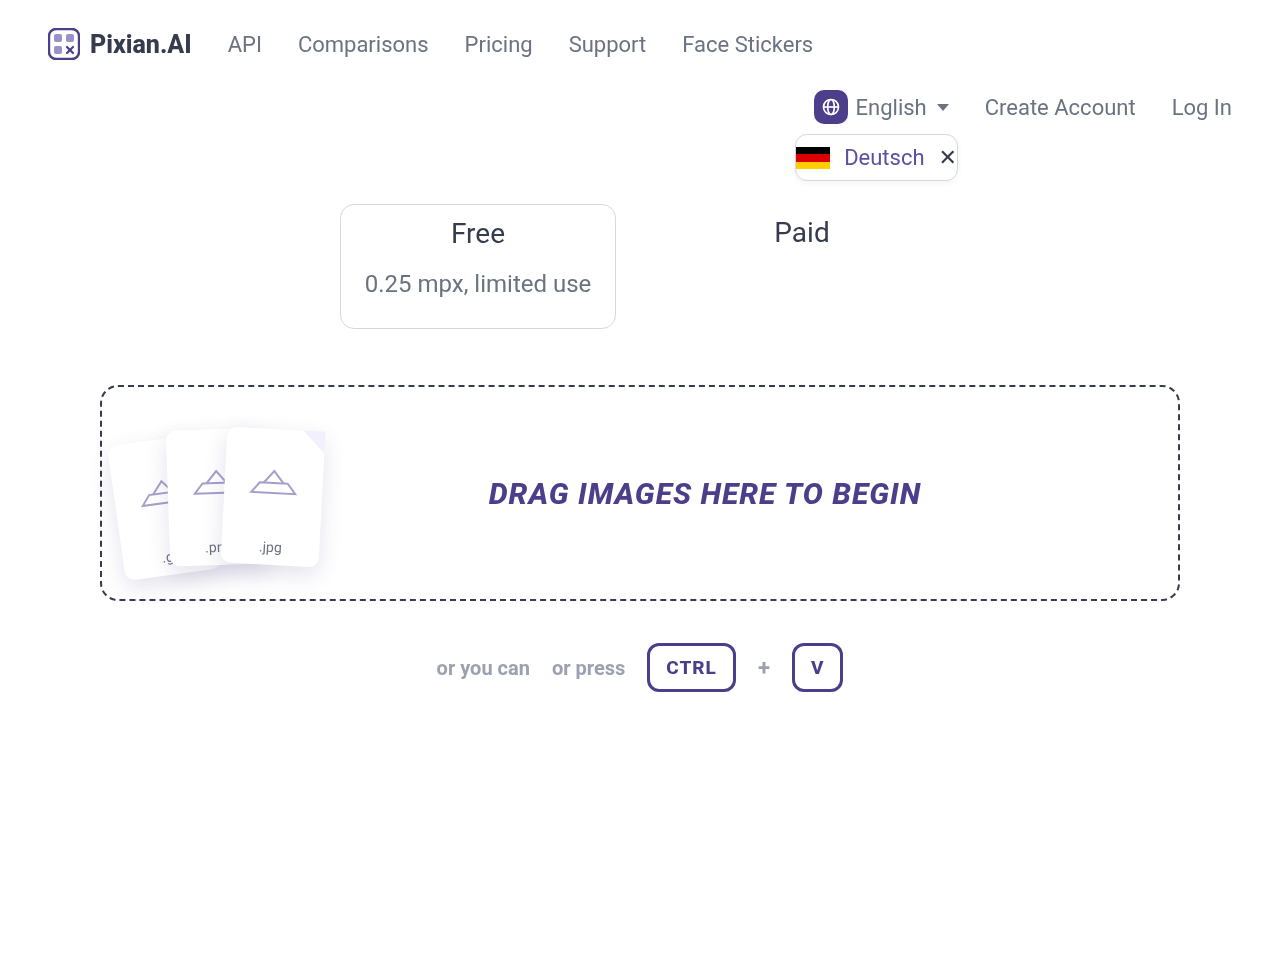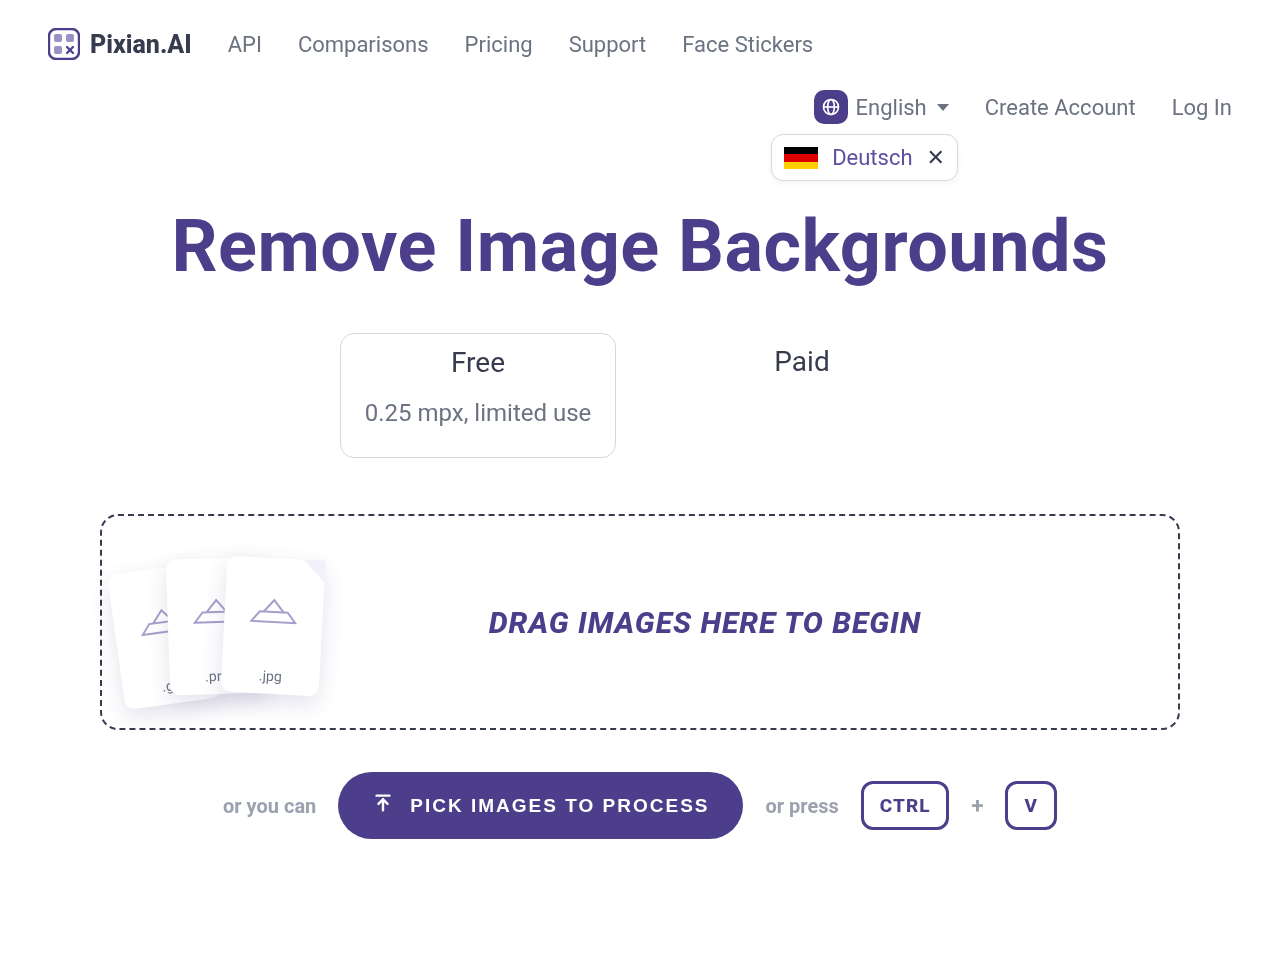--- a/index.html
+++ b/index.html
@@ -76,21 +76,21 @@
     cursor: pointer;
   }
   
   .lang-pop {
     position: absolute;
     top: 74px;
     right: 322px;
     background: #fff;
     border: 1px solid #d5d8e0;
     border-radius: 12px;
-    padding: 10px 12px;
+    padding: 10px 0;
     display: flex;
     align-items: center;
     gap: 14px;
     box-shadow: 0 2px 6px rgba(0,0,0,0.05);
   }
   .flag-de {
     width: 34px; height: 22px;
     display: inline-block;
     background: linear-gradient(to bottom, #000 0 33%, #dd0000 33% 66%, #ffce00 66% 100%);
   }
@@ -268,21 +268,20 @@
   <span class="acct-link">Log In</span>
 
   <div class="lang-pop">
     <span class="flag-de"></span>
     <span class="name">Deutsch</span>
     <span class="close">✕</span>
   </div>
 </div>
 
 <div class="hero">
-  <h1>Remove Image Backgrounds</h1>
 </div>
 
 <div class="tiles">
   <div class="tile active">
     <div class="title">Free</div>
     <div class="desc">0.25 mpx, limited use</div>
   </div>
   <div class="tile">
     <div class="title">Paid</div>
   </div>
@@ -311,27 +310,17 @@
         <path d="M18 20 L28 8 L38 20"></path>
       </svg>
       <span class="ext">.jpg</span>
     </div>
   </div>
   <div class="drop-text">DRAG IMAGES HERE TO BEGIN</div>
 </div>
 
 <div class="action-row">
   <span>or you can</span>
-  <button class="pick-btn">
-    <span>
-      <svg width="22" height="22" viewBox="0 0 24 24" fill="none" stroke="#fff" stroke-width="2.6" stroke-linecap="round">
-        <line x1="5" y1="4" x2="19" y2="4"></line>
-        <line x1="12" y1="20" x2="12" y2="8"></line>
-        <polyline points="7,13 12,8 17,13"></polyline>
-      </svg>
-    </span>
-    <span>PICK IMAGES TO PROCESS</span>
-  </button>
   <span>or press</span>
   <span class="key">CTRL</span>
   <span class="plus">+</span>
   <span class="key">V</span>
 </div>
 
 </body></html>

